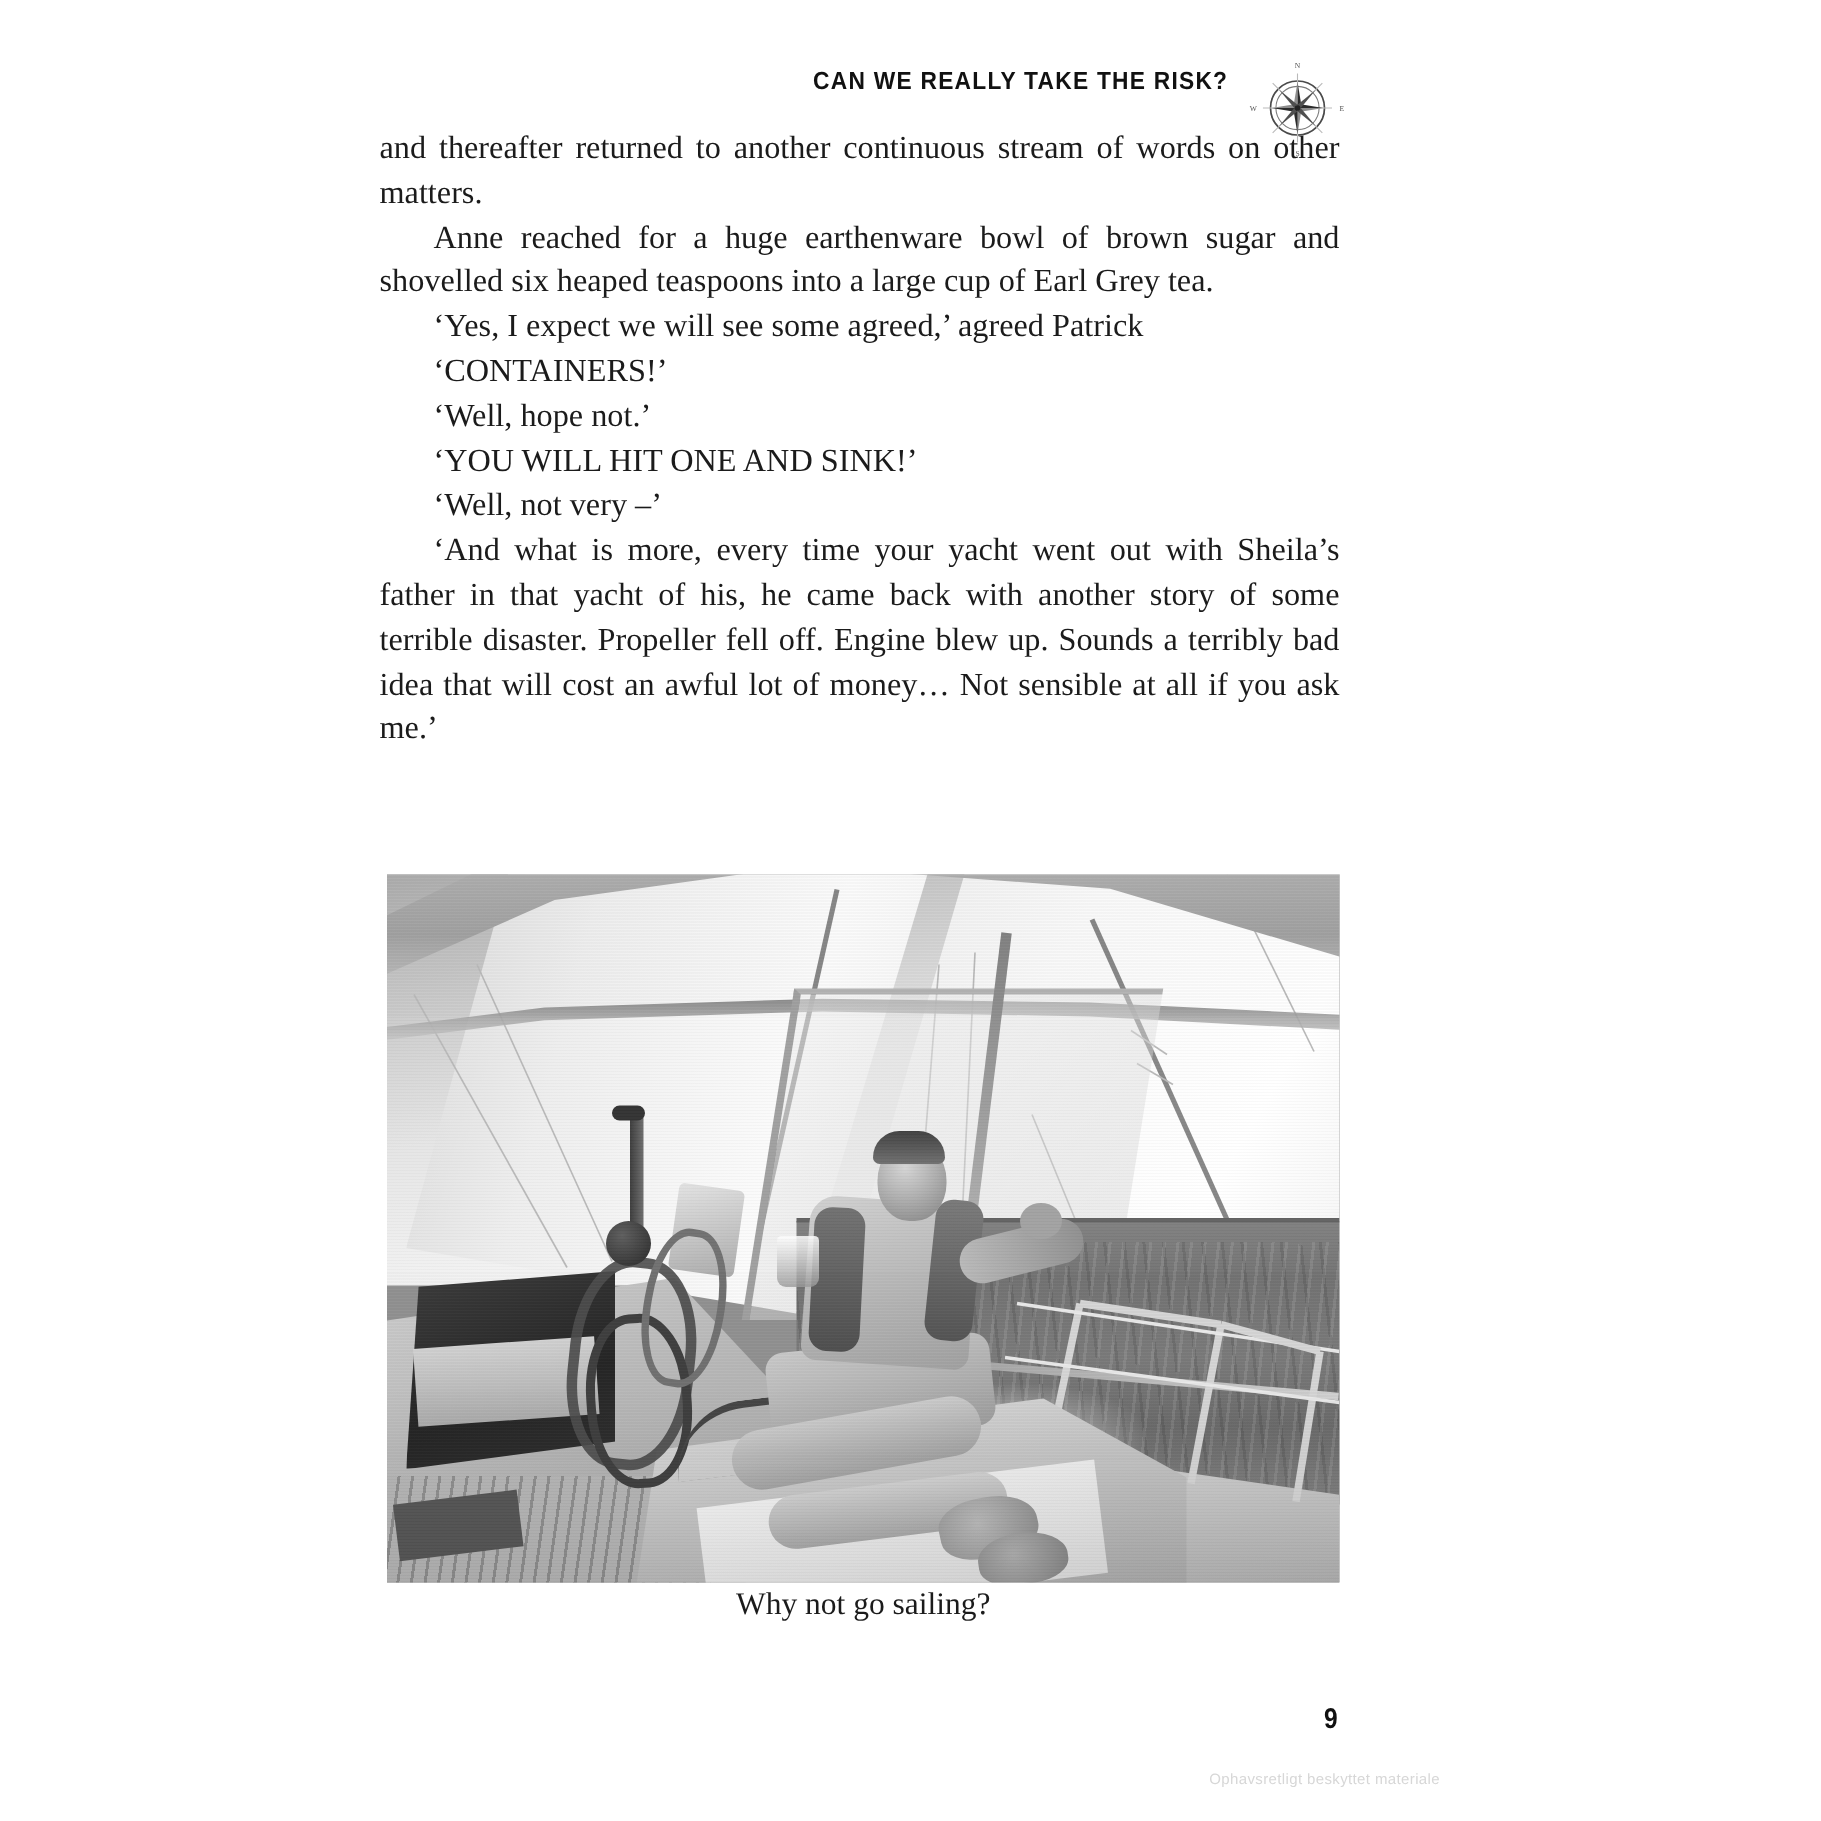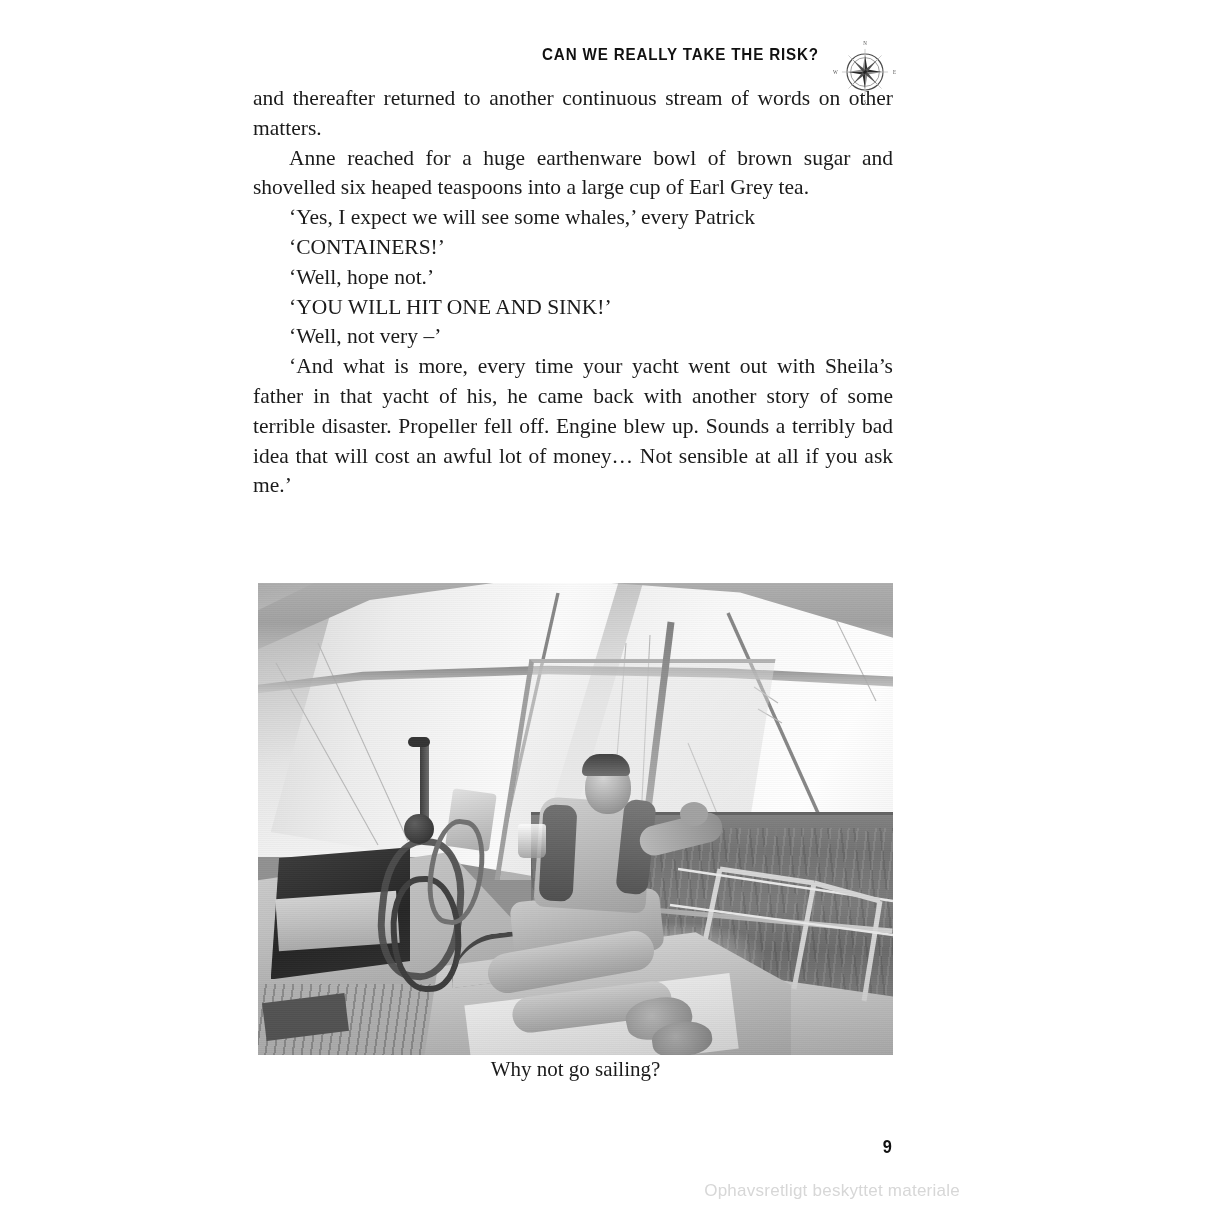--- a/index.html
+++ b/index.html
@@ -370,21 +370,21 @@
     font-weight: 700;
     font-size: 19px;
     color: #111111;
     transform: scaleX(0.86);
   }
   .watermark {
     position: absolute;
     right: 254px;
     top: 1181px;
     font-family: "Liberation Sans", sans-serif;
-    font-size: 17px;
+    font-size: 10px;
     letter-spacing: 0.25px;
     color: #d7d7d7;
     white-space: nowrap;
   }
 </style>
 </head>
 <body>
 
 <div class="page">
 
@@ -428,21 +428,21 @@
       </svg>
     </div>
   </div>
 
   <div class="body-text">
     <p>and thereafter returned to another continuous stream of words on other matters.</p>
 
     <p class="indent">Anne reached for a huge earthenware bowl of brown sugar and shovelled six heaped teaspoons into a large cup of Earl Grey tea.</p>
 
 
-    <p class="dialogue">‘Yes, I expect we will see some whales,’ every Patrick</p>
+    <p class="dialogue">‘Yes, I expect we will see some agreed,’ agreed Patrick</p>
     <p class="dialogue">‘CONTAINERS!’</p>
     <p class="dialogue">‘Well, hope not.’</p>
     <p class="dialogue">‘YOU WILL HIT ONE AND SINK!’</p>
     <p class="dialogue">‘Well, not very –’</p>
 
     <p class="indent">‘And what is more, every time your yacht went out with Sheila’s father in that yacht of his, he came back with another story of some terrible disaster. Propeller fell off. Engine blew up. Sounds a terribly bad idea that will cost an awful lot of money… Not sensible at all if you ask me.’</p>
   </div>
 
   <figure class="figure" style="margin:0;">
     <div class="photo" role="img" aria-label="Black and white photograph of a smiling man in a life jacket reclining on the cockpit bench of a sailing yacht under way, with sails, rigging, guard wires and open sea behind him.">

